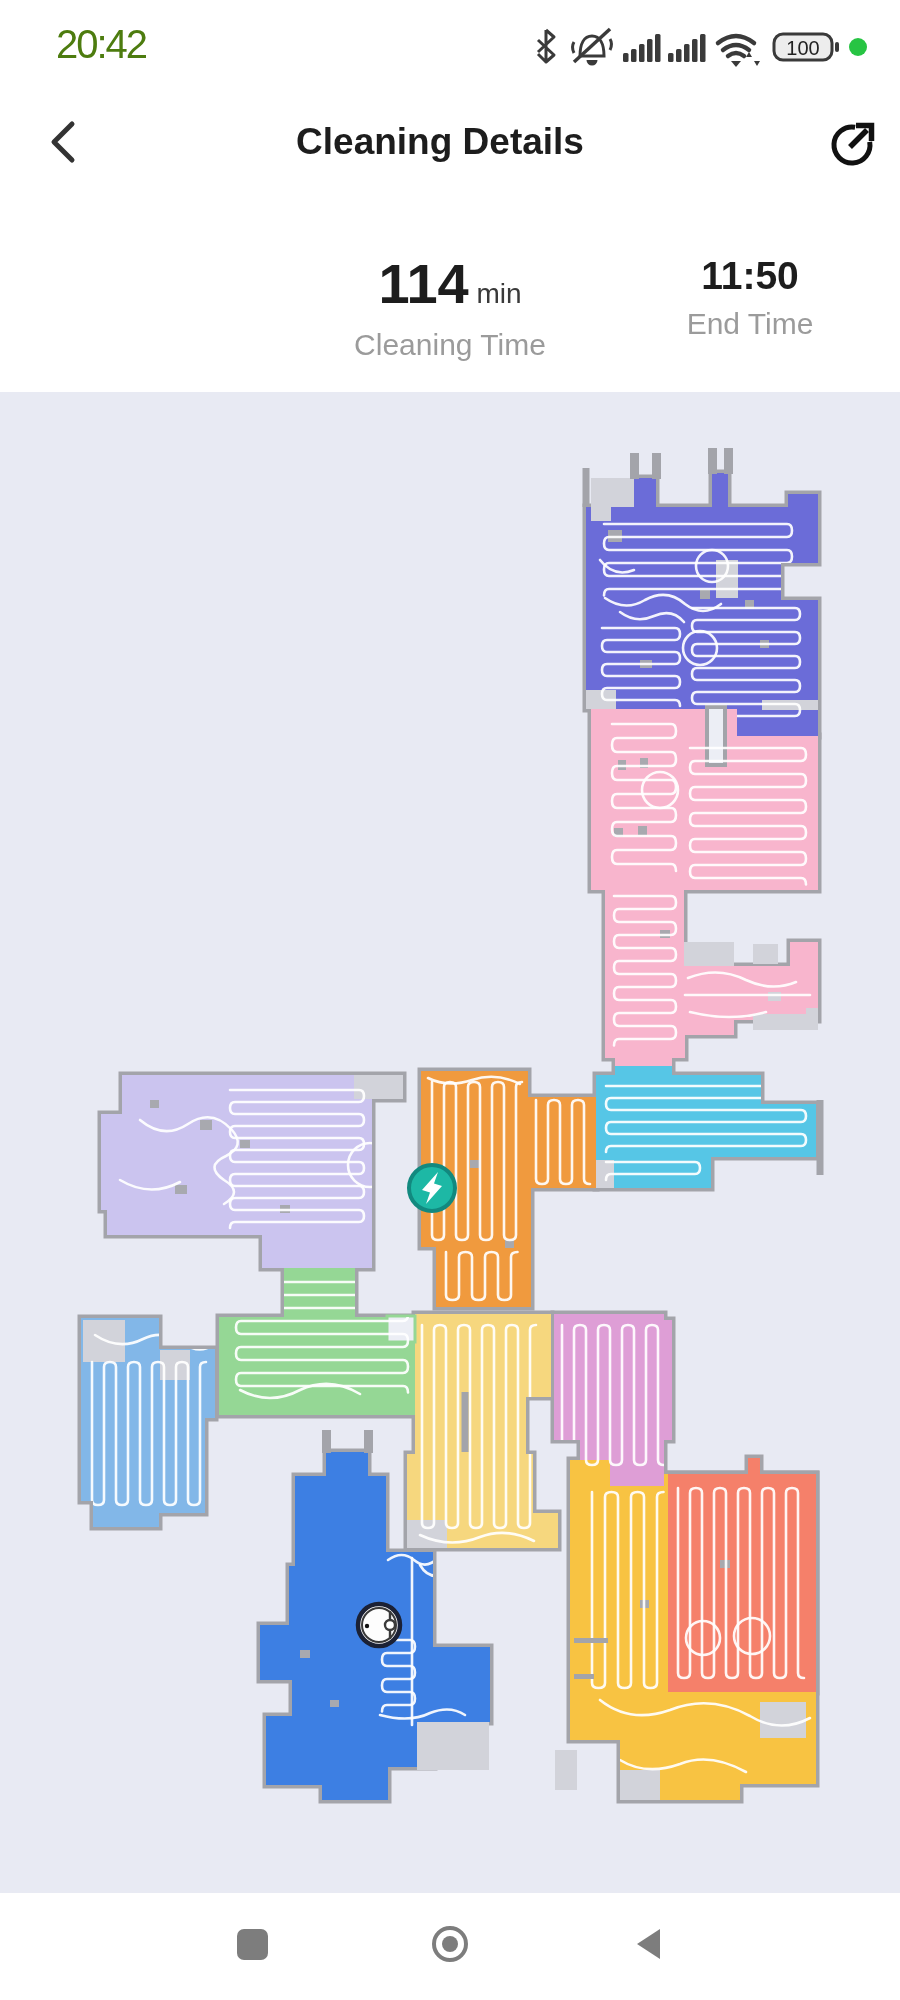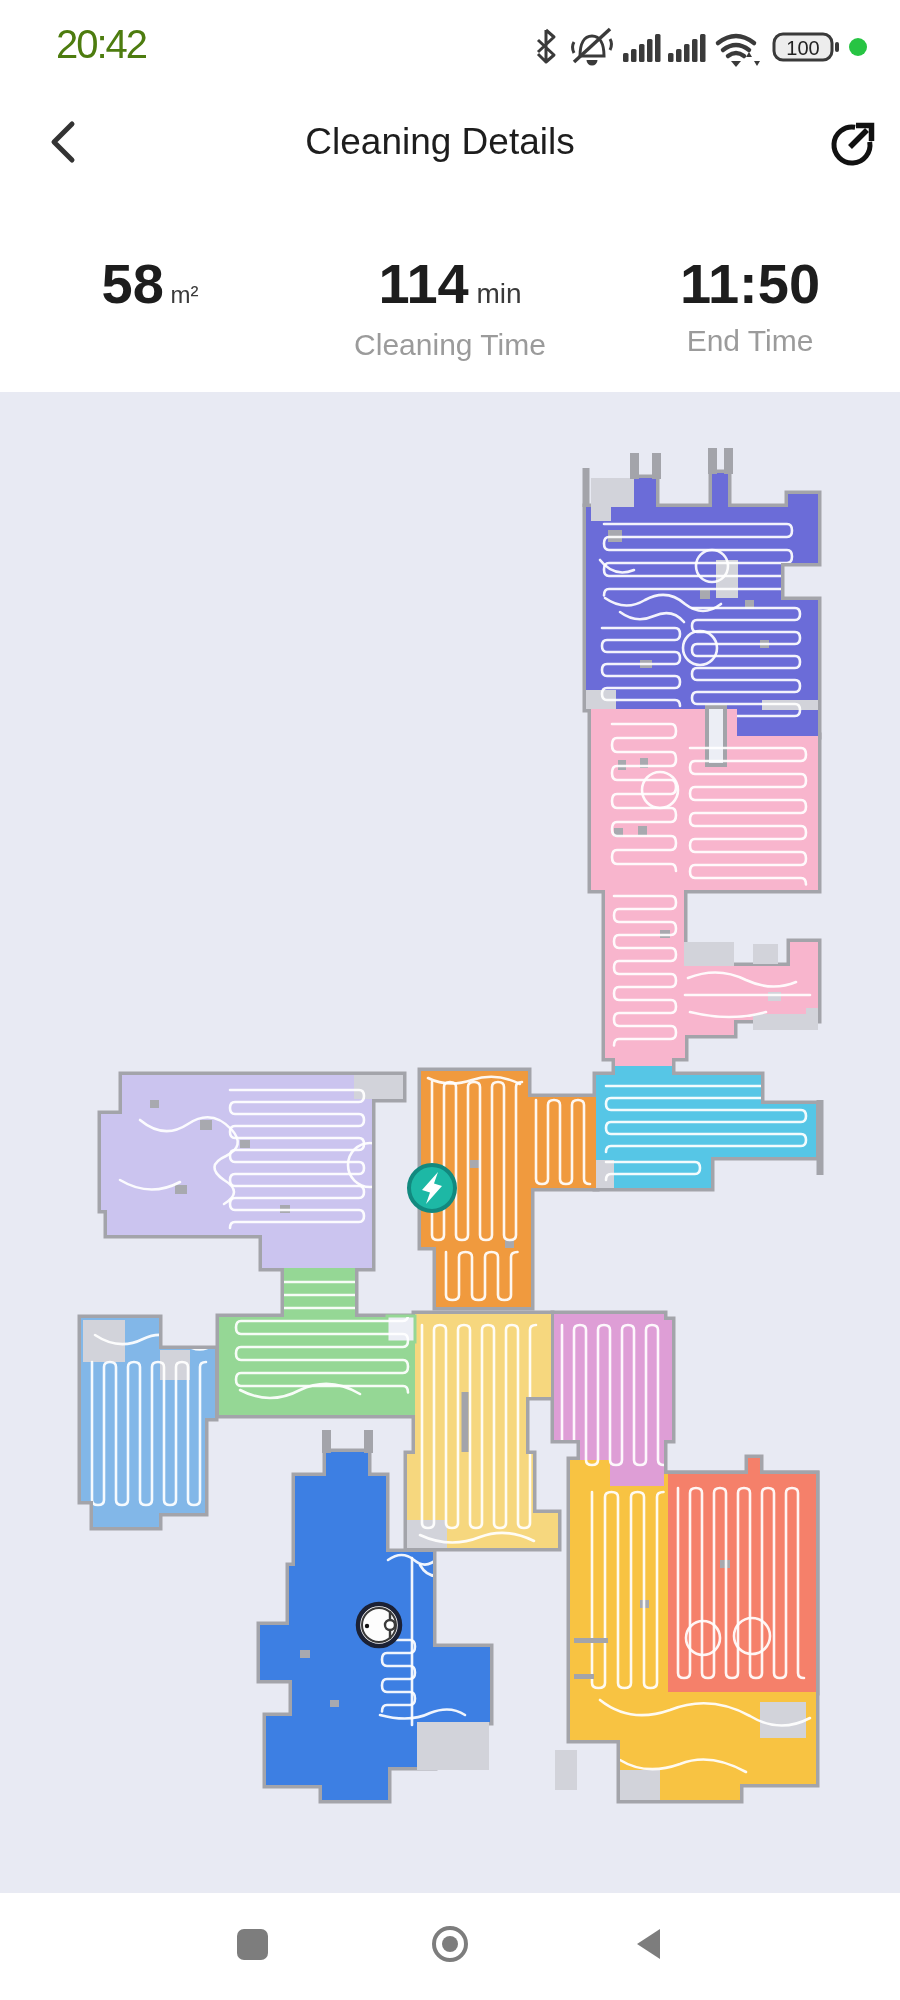--- a/index.html
+++ b/index.html
@@ -279,39 +279,38 @@
    <text x="275" y="31" font-size="20" fill="#222222" text-anchor="middle" font-family="Liberation Sans, sans-serif">100</text>
   </g>
 
   <circle cx="330" cy="23" r="9" fill="#27c443"></circle>
 </svg>
 
 <svg class="abs" style="left:46px;top:118px" width="40" height="50" viewBox="0 0 40 50">
   <path d="M26,6 L8,24 L26,42" stroke="#333333" stroke-width="5" fill="none" stroke-linecap="round" stroke-linejoin="round"></path>
 </svg>
 
-<div class="abs" style="left:0;top:121px;width:880px;text-align:center;font-size:37px;font-weight:normal;color:#1d1d1d">Cleaning Details</div>
+<div class="abs" style="left:0;top:121px;width:880px;text-align:center;font-size:37px;font-weight:bold;color:#1d1d1d">Cleaning Details</div>
 
 <svg class="abs" style="left:828px;top:118px" width="50" height="50" viewBox="0 0 50 50">
   <path d="M41.7,23.9 A18,18 0 1 1 27.1,9.3" stroke="#111" stroke-width="5" fill="none"></path>
   <path d="M22,29 L39,12" stroke="#111" stroke-width="5.5" fill="none"></path>
   <path d="M28,7.5 L43.5,7.5 L43.5,23" stroke="#111" stroke-width="5.5" fill="none"></path>
 </svg>
 
 <div class="abs" style="left:0;top:256px;width:300px;text-align:center">
-  <div style="font-size:56px;font-weight:bold;color:#1d1d1d;line-height:1">58<span style="font-size:24px;font-weight:normal;color:#3a3a3a"> m²</span></div>
 </div>
 
 <div class="abs" style="left:300px;top:256px;width:300px;text-align:center">
   <div style="font-size:56px;font-weight:bold;color:#1d1d1d;line-height:1">114<span style="font-size:28px;font-weight:normal;color:#3a3a3a"> min</span></div>
   <div style="font-size:30px;color:#9b9b9b;margin-top:16px">Cleaning Time</div>
 </div>
 
 <div class="abs" style="left:600px;top:256px;width:300px;text-align:center">
-  <div style="font-size:56px;font-weight:bold;color:#1d1d1d;line-height:1">11:50</div>
+  <div style="font-size:39px;font-weight:bold;color:#1d1d1d;line-height:1">11:50</div>
   <div style="font-size:30px;color:#9b9b9b;margin-top:12px">End Time</div>
 </div>
 
 <div class="abs" style="left:0;top:1893px;width:900px;height:107px;background:#ffffff"></div>
 
 <div class="abs" style="left:237px;top:1929px;width:31px;height:31px;background:#7d7d7d;border-radius:7px"></div>
 
 <svg class="abs" style="left:430px;top:1924px" width="40" height="40" viewBox="0 0 40 40">
   <circle cx="20" cy="20" r="16" fill="none" stroke="#7d7d7d" stroke-width="4"></circle>
   <circle cx="20" cy="20" r="8" fill="#7d7d7d"></circle>

